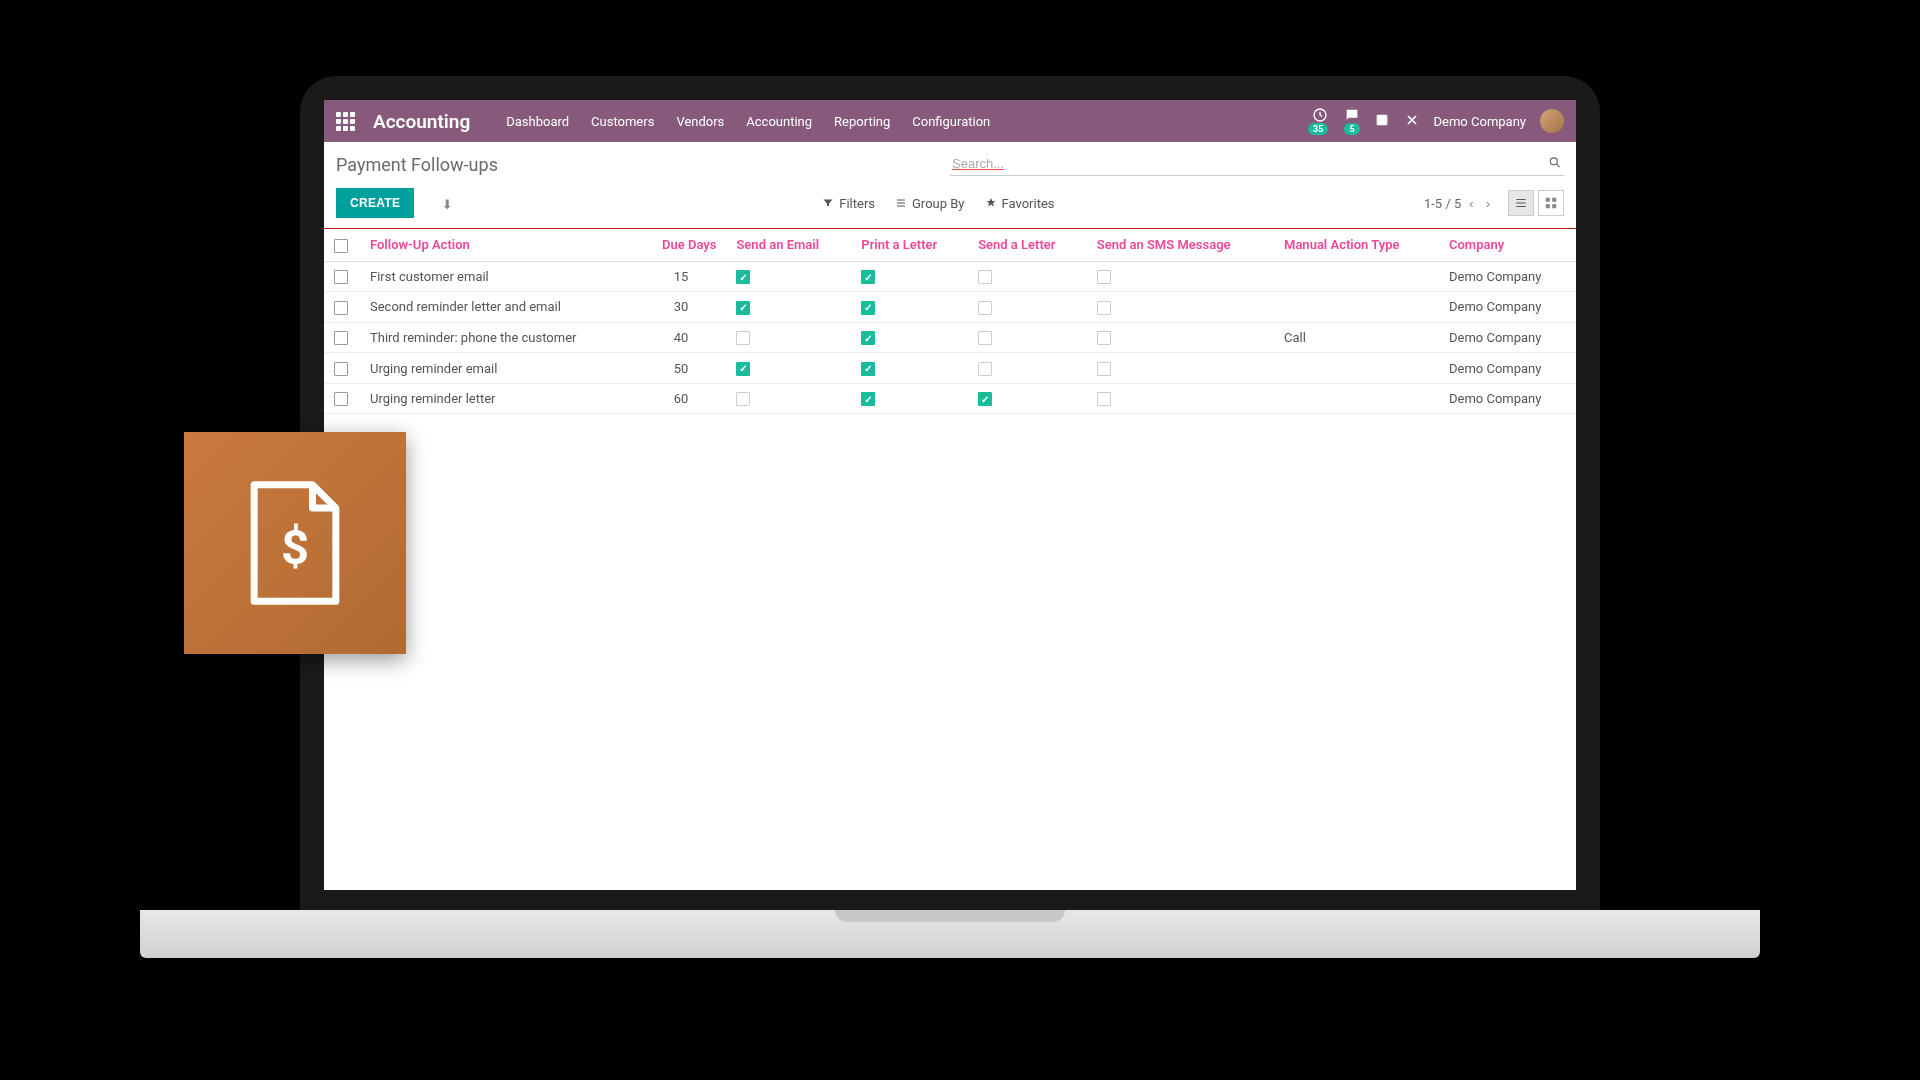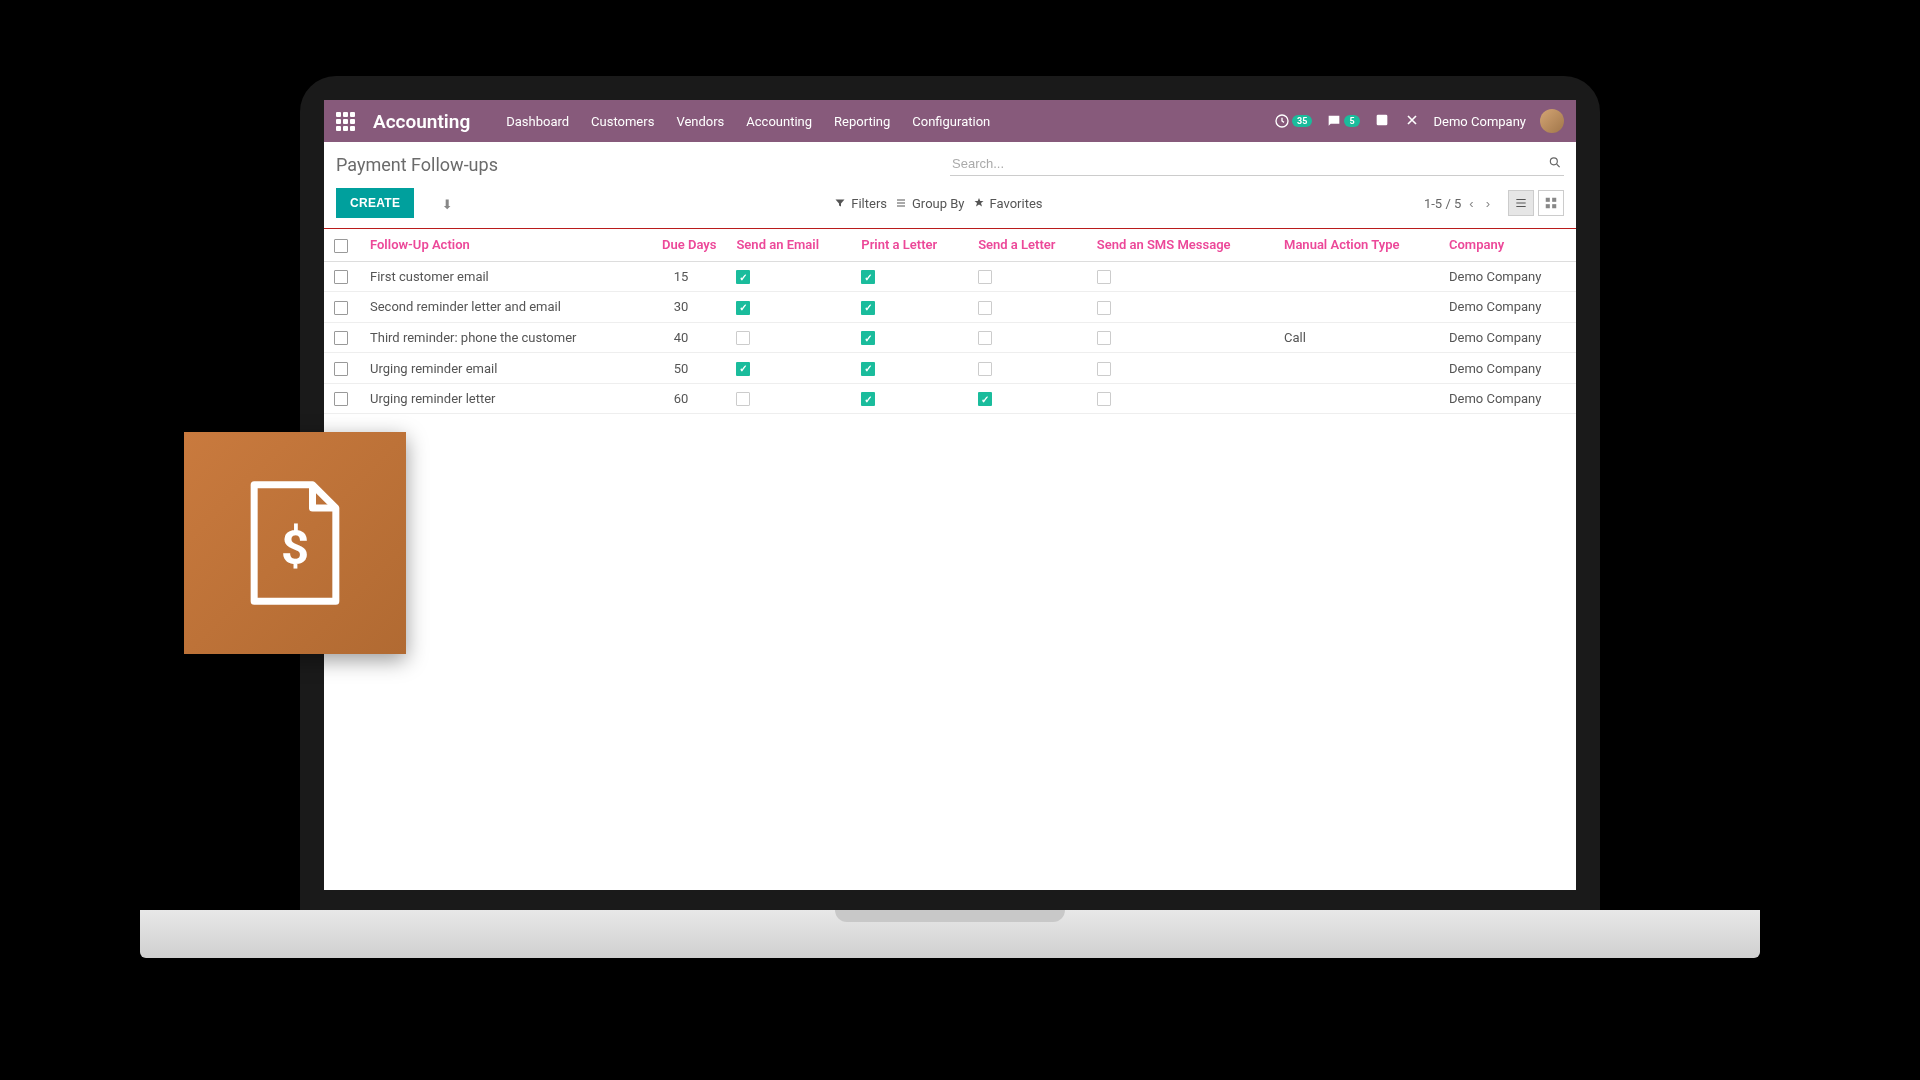--- a/index.html
+++ b/index.html
@@ -67,21 +67,21 @@
   grid-template-rows: repeat(3, 5px);
   gap: 2px;
   margin-right: 18px;
   cursor: pointer;
 }
 .apps-icon span { background: #fff; border-radius: 1px; }
 .app-name { font-size: 19px; font-weight: 600; margin-right: 36px; }
 .nav-items { display: flex; gap: 22px; }
 .nav-items a { color: #fff; text-decoration: none; cursor: pointer; }
 .topnav-right { margin-left: auto; display: flex; align-items: center; gap: 14px; }
-.badge-wrap { position: relative; display: flex; align-items: center; }
+.badge-wrap { position: relative; display: flex; align-items: flex-end; flex-direction: column; }
 .badge { background: #1abc9c; font-size: 9px; font-weight: bold; padding: 1px 5px; border-radius: 7px; margin-left: 2px; }
 .icn { width: 16px; height: 16px; display: inline-block; }
 .company-name { font-size: 13px; }
 .avatar { width: 24px; height: 24px; border-radius: 50%; background: linear-gradient(135deg,#d4a574,#a0764a); }
 
 
 .row2 {
   display: flex;
   align-items: center;
   padding: 10px 12px 4px 12px;
@@ -92,21 +92,22 @@
   width: 50%;
   position: relative;
   border-bottom: 1px solid #ccc;
 }
 .search-input {
   width: 100%;
   border: none;
   font-size: 13px;
   padding: 4px 24px 4px 2px;
   outline: none;
-  color: #a21caf;
+  color: #ef4444;
+  text-decoration: underline;
 }
 .search-input::placeholder { color: #aaa; }
 .search-icn {
   position: absolute;
   right: 2px;
   top: 50%;
   transform: translateY(-50%);
   color: #666;
 }
 
@@ -130,21 +131,21 @@
   margin-left: 10px;
   background: none;
   border: none;
   color: #888;
   cursor: pointer;
   font-size: 13px;
 }
 .filter-group {
   margin-left: auto;
   display: flex;
-  gap: 8px;
+  gap: 20px;
   color: #555;
   font-size: 13px;
 }
 .filter-group .fitem { display: flex; align-items: center; gap: 5px; cursor: pointer; }
 .pager-group {
   margin-left: auto;
   display: flex;
   align-items: center;
   gap: 4px;
   color: #666;

